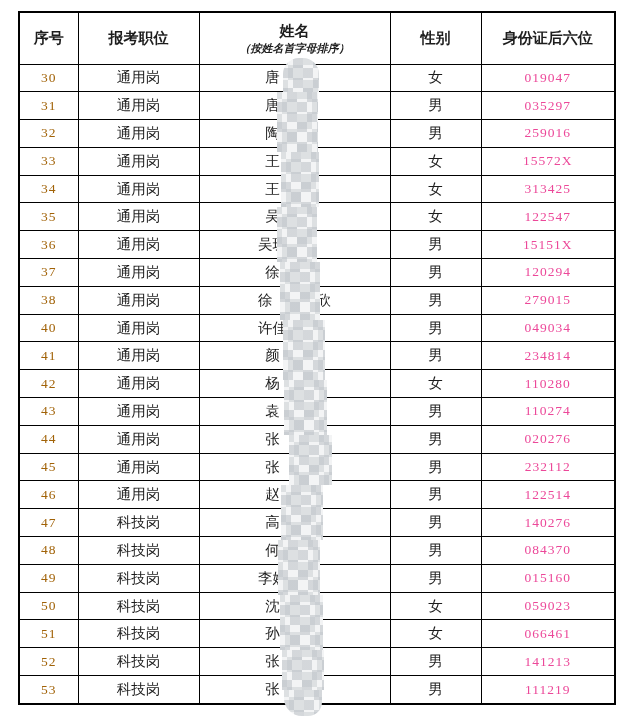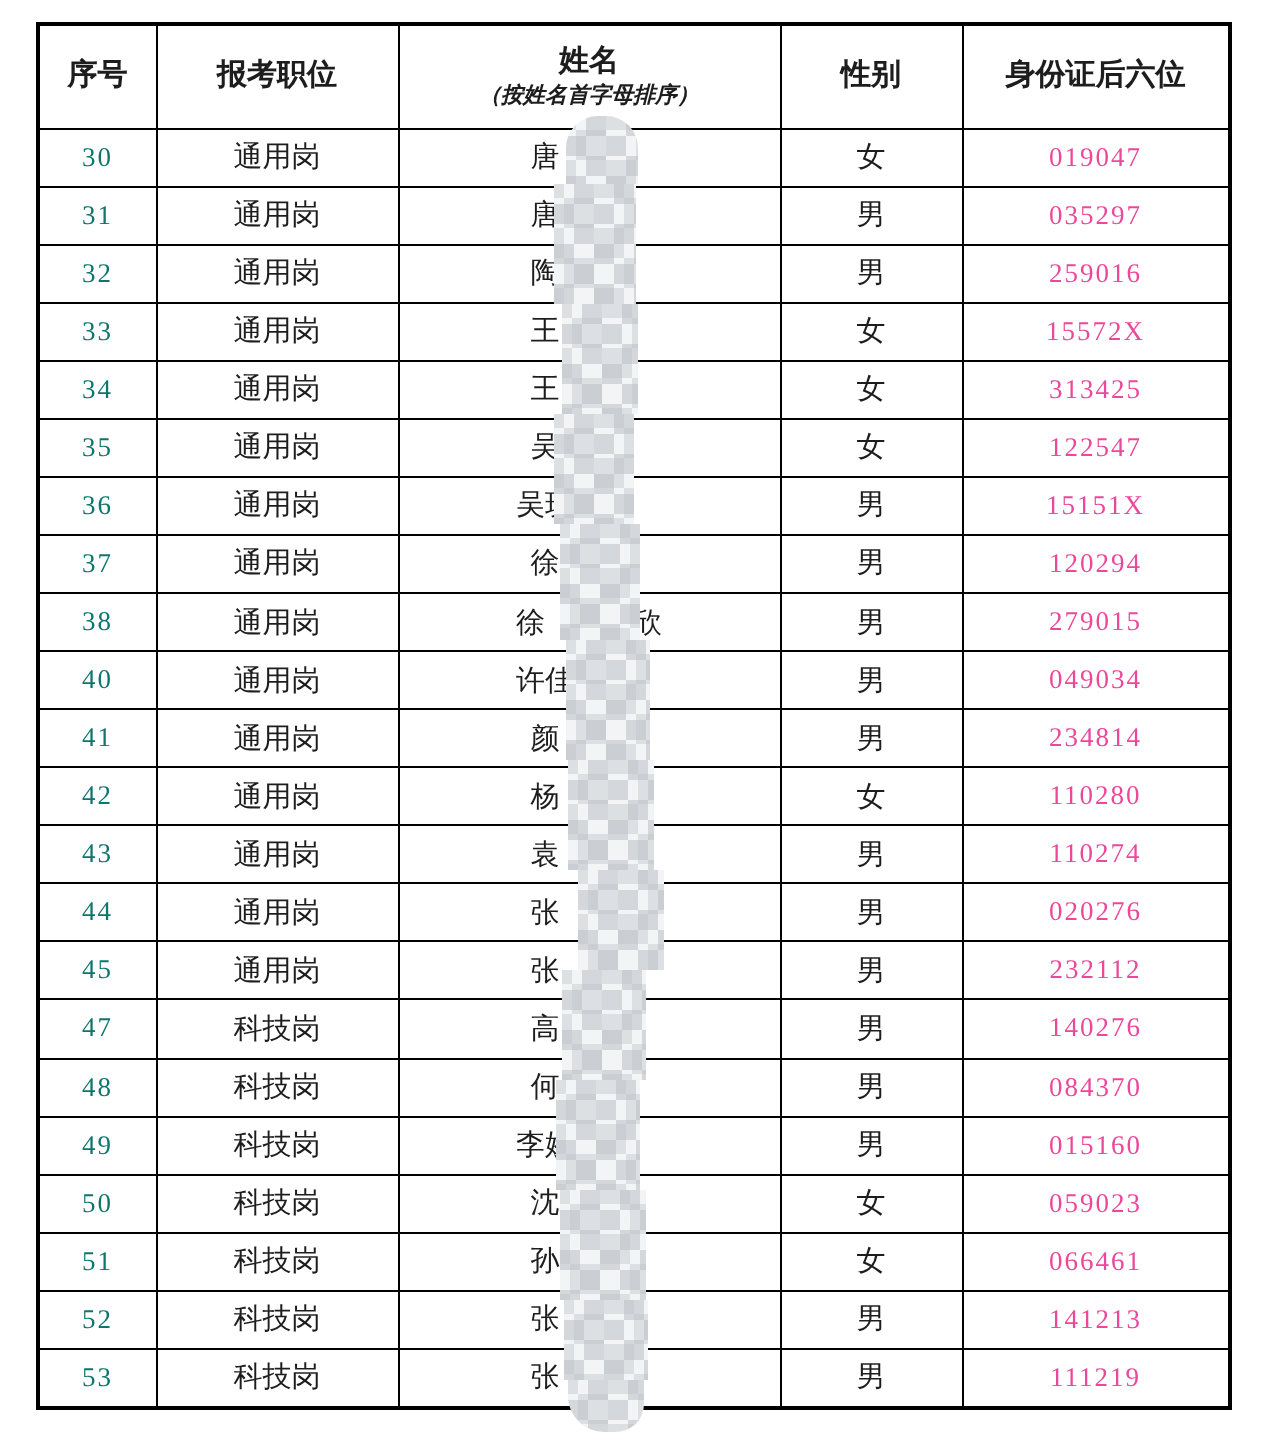--- a/index.html
+++ b/index.html
@@ -18,21 +18,21 @@
   th,td{
     border:1.5px solid #000;
     text-align:center;vertical-align:middle;
     padding:0;overflow:hidden;white-space:nowrap;
   }
   thead tr{height:52px;margin-left:12px;}
   th{font-weight:bold;font-size:15px;line-height:1.35;}
   th .sub{font-size:11px;font-style:italic;}
   tbody td{height:26px;font-size:14.5px;}
   td.num{font-size:13.5px;letter-spacing:1px;color:#ec4899;}
-  td.serial{font-size:13.5px;letter-spacing:1px;color:#0f766e;}
+  td.serial{font-size:13.5px;letter-spacing:1px;color:#a16207;}
   td.name-cell{position:relative;}
   .name-wrap{display:flex;justify-content:center;align-items:center;}
   .ngap{display:inline-block;width:44px;height:1px;}
   
   .mosaic{position:absolute;inset:0;pointer-events:none;z-index:5;}
   .seg{
     position:absolute;
     background-color:#dde0e2;
     background-image:
       repeating-conic-gradient(rgba(186,192,198,0.55) 0% 25%, rgba(255,255,255,0) 0% 50%),
@@ -269,20 +269,33 @@
             <span class="name-wrap">
               <span>张</span>
               <span class="ngap"></span>
               <span></span>
             </span>
           </td>
           <td>男</td>
           <td class="num">232112</td>
         </tr>
         <tr>
+          <td class="serial">46</td>
+          <td>通用岗</td>
+          <td class="name-cell">
+            <span class="name-wrap">
+              <span>赵</span>
+              <span class="ngap"></span>
+              <span></span>
+            </span>
+          </td>
+          <td>男</td>
+          <td class="num">122514</td>
+        </tr>
+        <tr>
           <td class="serial">47</td>
           <td>科技岗</td>
           <td class="name-cell">
             <span class="name-wrap">
               <span>高</span>
               <span class="ngap"></span>
               <span></span>
             </span>
           </td>
           <td>男</td>

